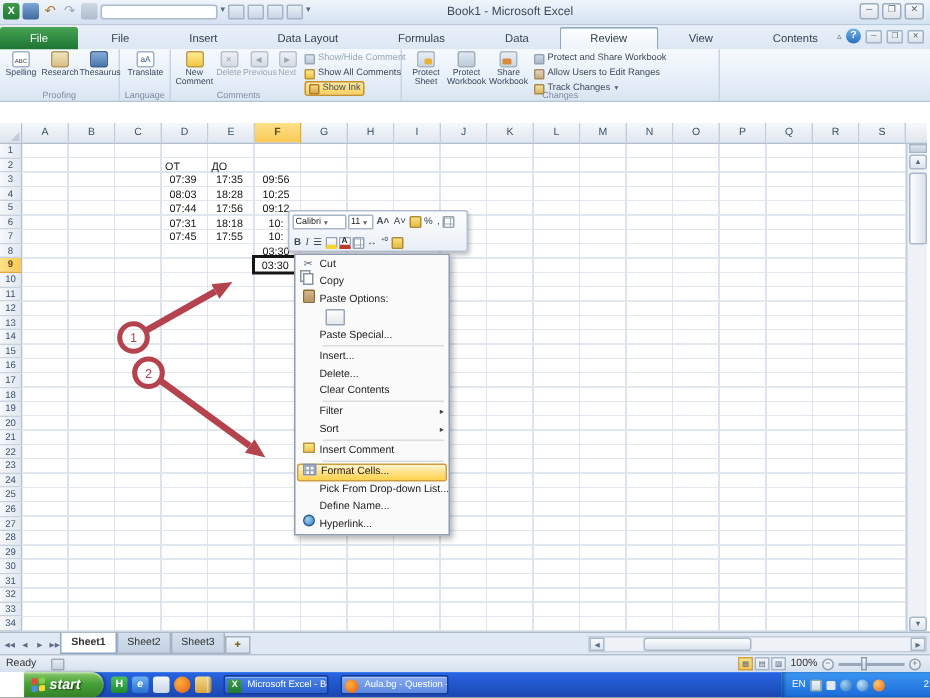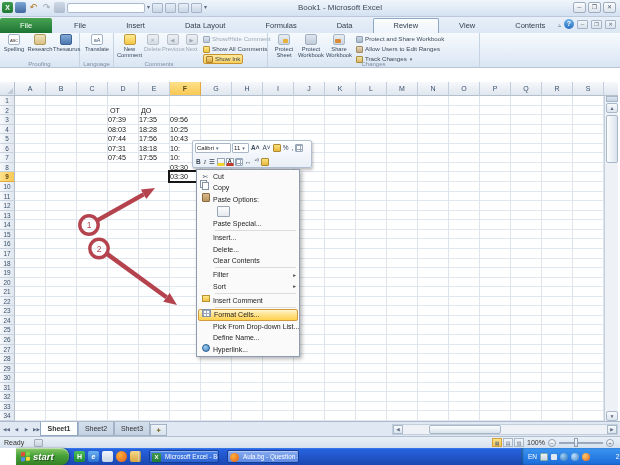--- a/index.html
+++ b/index.html
@@ -92,21 +92,21 @@
   .colhead.sel{background:linear-gradient(#fde189,#f9c854);border-right:1px solid #e2a93e;color:#5f4a1a;font-weight:bold;}
   .colhead-fill{position:absolute;left:604px;top:82px;width:14px;height:14px;background:linear-gradient(#f6f8fb,#e0e7ef);border-bottom:1px solid #b4bfce;}
   .rowhead{position:absolute;left:0;width:15px;height:9.56px;background:linear-gradient(90deg,#f6f8fb,#e0e7ef);
     border-right:1px solid #b4bfce;border-bottom:1px solid #c9d3df;font-size:6.4px;line-height:9px;
     text-align:center;color:#3a506b;}
   .rowhead.sel{background:linear-gradient(90deg,#fde189,#f9c854);border-bottom:1px solid #e2a93e;color:#5f4a1a;font-weight:bold;}
   .sheet{position:absolute;left:15px;top:96px;width:589px;height:325px;background:#fff;
     background-image:repeating-linear-gradient(to right,transparent 0 30px,#dde4ed 30px 31px),
                      repeating-linear-gradient(to bottom,transparent 0 8.56px,#e1e7ef 8.56px 9.56px);}
   .cell{position:absolute;width:30px;height:9.56px;font-size:7.2px;line-height:9.4px;color:#161616;
-    text-align:left;padding-right:2px;z-index:3;}
+    text-align:center;padding-right:2px;z-index:3;}
   .cell.left{text-align:left;padding-left:2px;}
   .cell.selcell{width:34px;height:13px;margin-left:-2px;margin-top:-2px;border:2px solid #161616;
     background:#fff;line-height:10px;padding-right:3px;z-index:5;}
 
   
   .vscroll{position:absolute;left:604px;top:96px;width:14px;height:325px;background:#eef2f7;border-left:1px solid #c3cedc;}
   .vs-split{position:absolute;left:1px;top:0;width:12px;height:6px;background:linear-gradient(#dfe7f0,#c2cfde);border:1px solid #a9b8c9;}
   .vs-up{position:absolute;left:1px;top:7px;width:12px;height:10px;background:linear-gradient(#f7fafc,#dbe4ee);
     border:1px solid #a9b8c9;border-radius:2px;font-size:5px;line-height:9px;text-align:center;color:#5a6a7e;}
   .vs-thumb{position:absolute;left:1px;top:19px;width:12px;height:48px;background:linear-gradient(90deg,#fdfefe,#d9e2ec);
@@ -427,21 +427,21 @@
       <div class="cell left" style="left: 108px; top: 105.56px;">ОТ</div>
       <div class="cell left" style="left: 139px; top: 105.56px;">ДО</div>
       <div class="cell" style="left: 108px; top: 115.12px;">07:39</div>
       <div class="cell" style="left: 139px; top: 115.12px;">17:35</div>
       <div class="cell" style="left: 170px; top: 115.12px;">09:56</div>
       <div class="cell" style="left: 108px; top: 124.68px;">08:03</div>
       <div class="cell" style="left: 139px; top: 124.68px;">18:28</div>
       <div class="cell" style="left: 170px; top: 124.68px;">10:25</div>
       <div class="cell" style="left: 108px; top: 134.24px;">07:44</div>
       <div class="cell" style="left: 139px; top: 134.24px;">17:56</div>
-      <div class="cell" style="left: 170px; top: 134.24px;">10:43</div>
+      <div class="cell" style="left: 170px; top: 134.24px;">09:12</div>
       <div class="cell" style="left: 108px; top: 143.8px;">07:31</div>
       <div class="cell" style="left: 139px; top: 143.8px;">18:18</div>
       <div class="cell" style="left: 170px; top: 143.8px;">10:</div>
       <div class="cell" style="left: 108px; top: 153.36px;">07:45</div>
       <div class="cell" style="left: 139px; top: 153.36px;">17:55</div>
       <div class="cell" style="left: 170px; top: 153.36px;">10:</div>
       <div class="cell" style="left: 170px; top: 162.92px;">03:30</div>
       <div class="cell selcell" style="left: 170px; top: 172.48px;">03:30</div>
     </div>
   <div class="vscroll">

